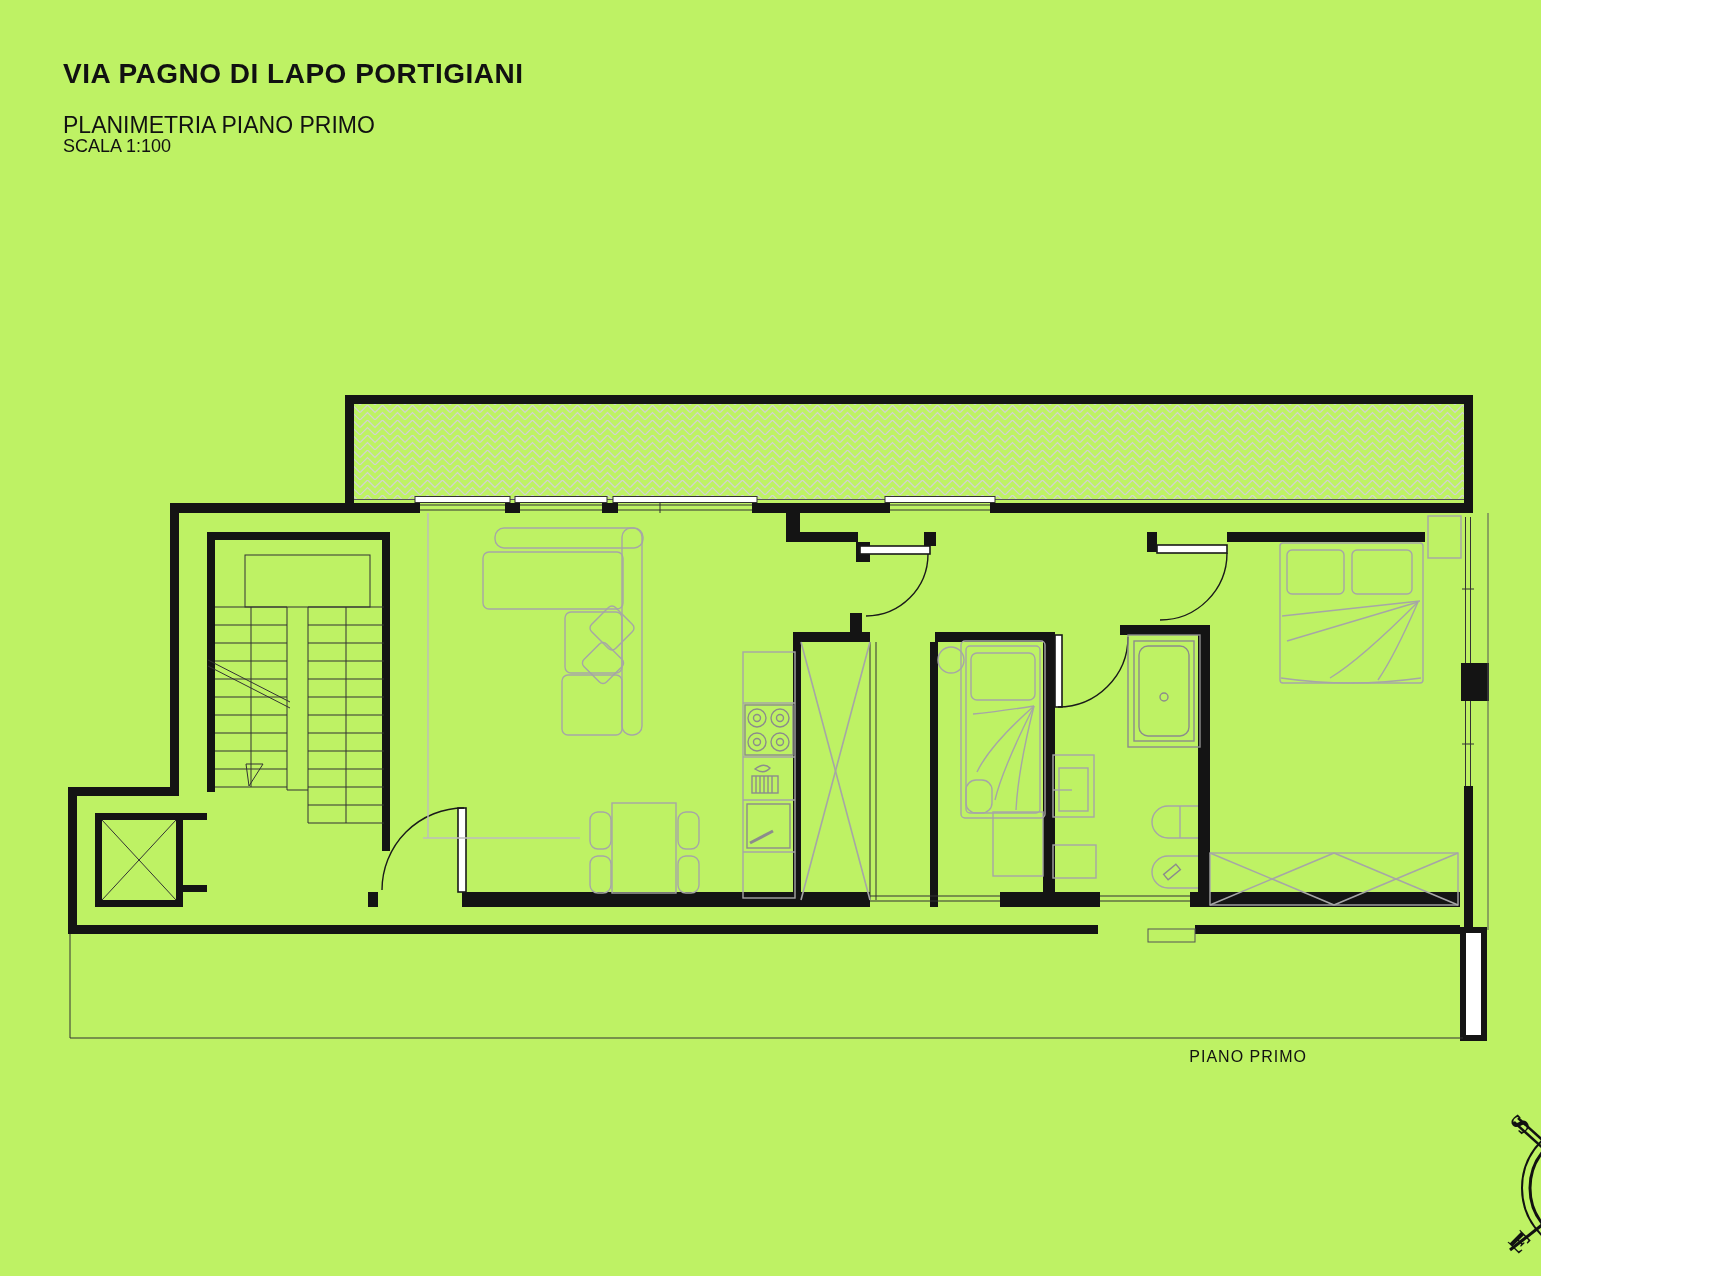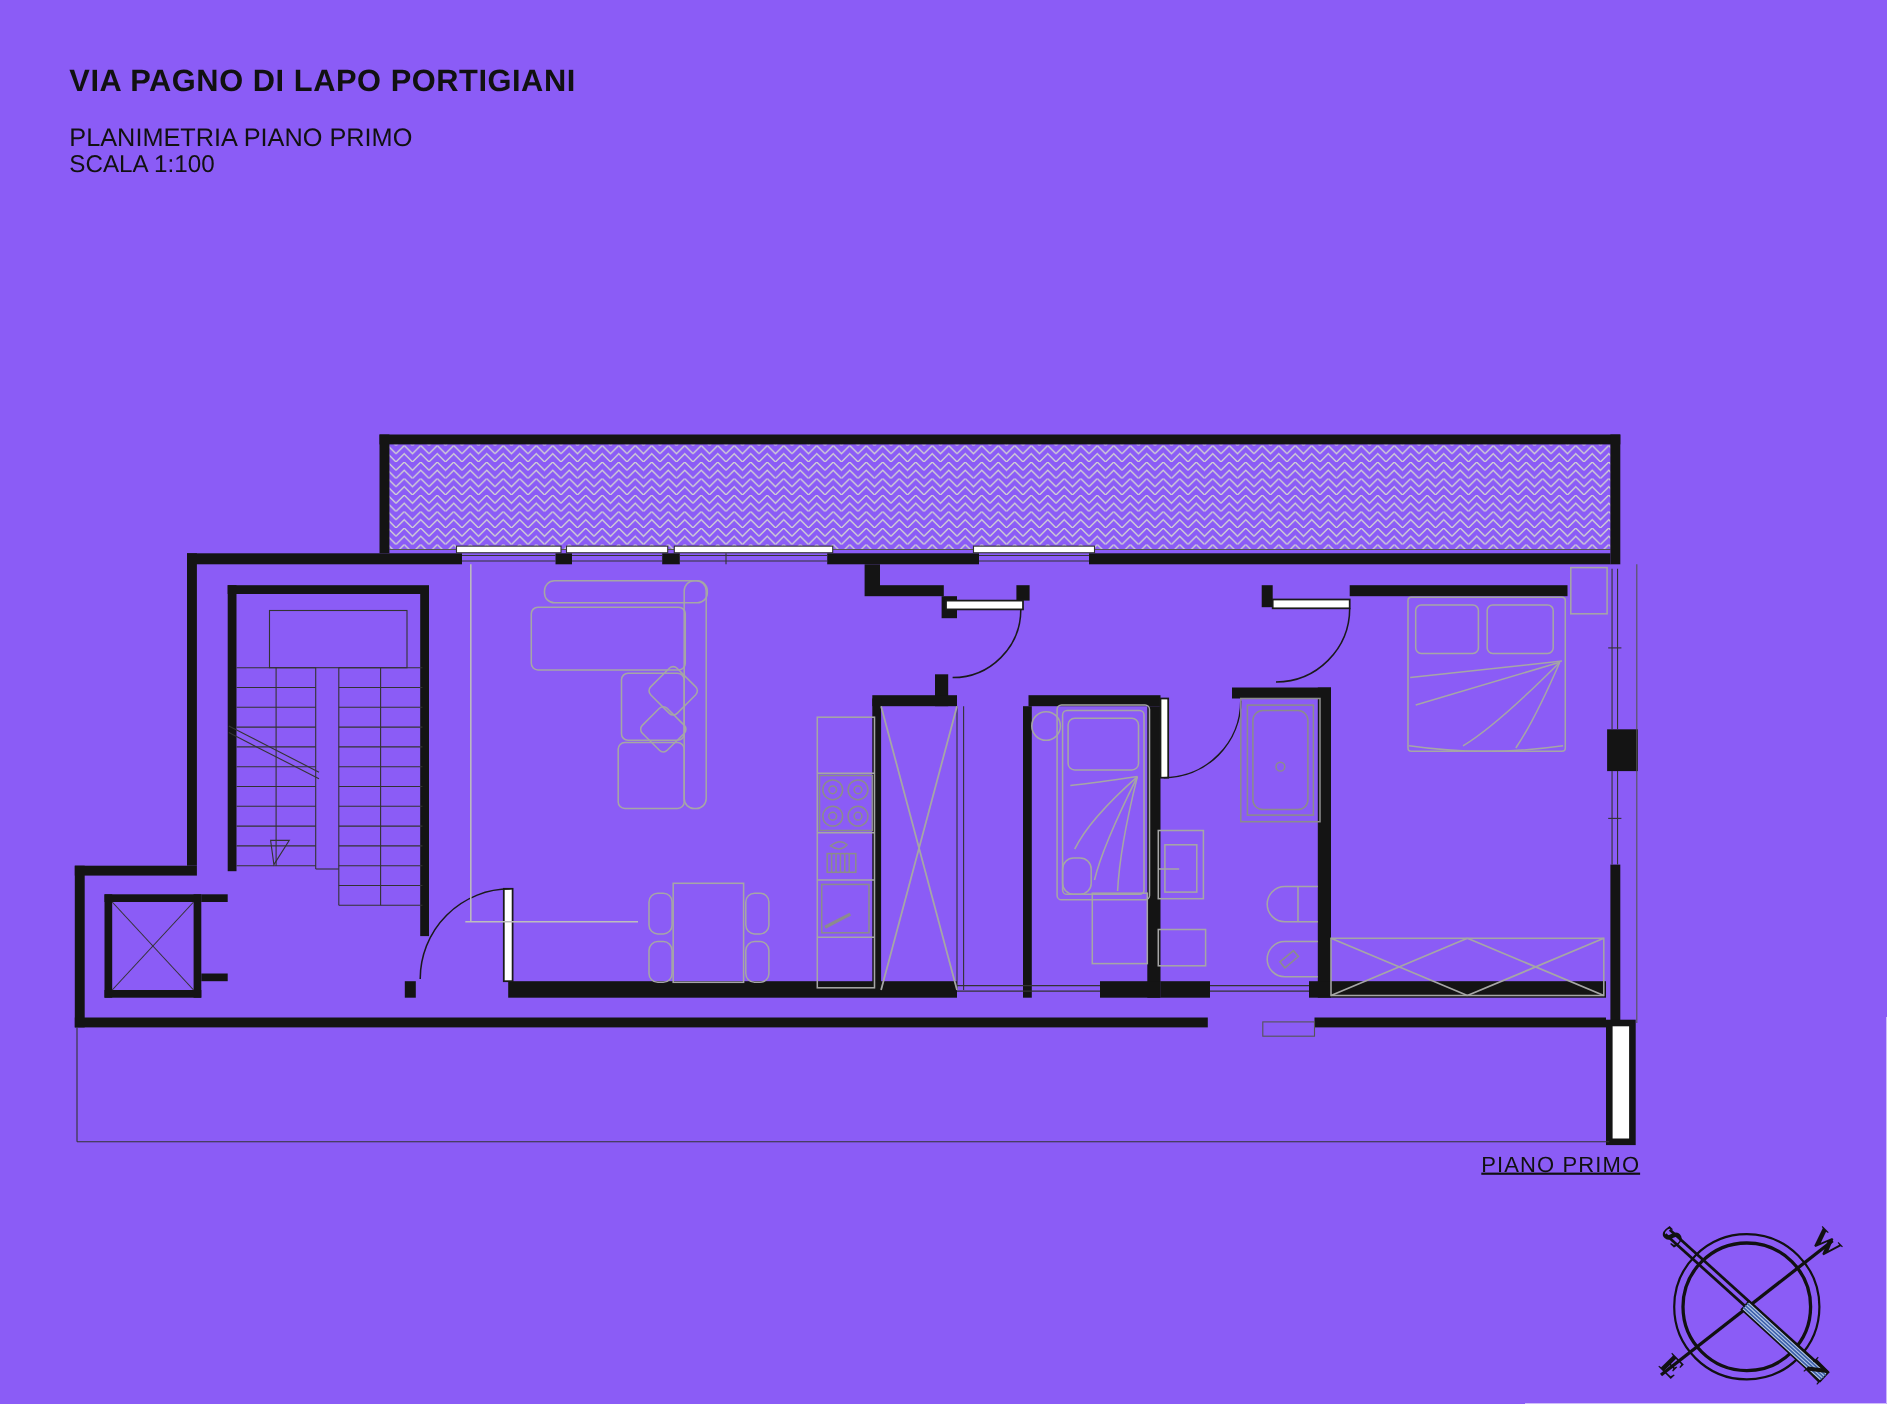--- a/index.html
+++ b/index.html
@@ -1,22 +1,22 @@
 <!DOCTYPE html>
 <html><head>
 <meta charset="utf-8">
 <style>
   html,body{margin:0;padding:0;background:#ffffff;}
-  #canvas{position:relative;width:1715px;height:1276px;background:#8b5cf6;overflow:hidden;
+  #canvas{position:relative;width:1541px;height:1276px;background:#bef264;overflow:hidden;
           font-family:"Liberation Sans", sans-serif;color:#111;}
   .hdr{position:absolute;left:63px;white-space:nowrap;}
   #title{top:58px;font-size:28px;font-weight:bold;letter-spacing:.5px;}
   #subtitle{top:100px;font-size:23px;margin-top:12px;}
-  #scale{top:136px;font-size:22px;}
-  #floor-label{position:absolute;top:1048px;right:224px;font-size:20px;letter-spacing:1px;text-decoration:underline;}
+  #scale{top:136px;font-size:18px;}
+  #floor-label{position:absolute;top:1048px;right:234px;font-size:16px;letter-spacing:1px;}
   svg{position:absolute;left:0;top:0;}
   .wall{fill:#141414;stroke:none;}
   .thin{stroke:#333;stroke-width:1;fill:none;}
   .thin2{stroke:#555;stroke-width:1;fill:none;}
   .furn{stroke:#a6a6a6;stroke-width:1.4;fill:none;}
   .furnD{stroke:#8c8c8c;stroke-width:1.4;fill:none;}
   .door{stroke:#1a1a1a;stroke-width:1.4;fill:none;}
   .leaf{fill:#ffffff;stroke:#1a1a1a;stroke-width:1.6;}
   .grayline{stroke:#bdbdbd;stroke-width:1.4;fill:none;}
   .compass-letter{font-family:"Liberation Serif", serif;font-weight:bold;font-size:27px;fill:#111;}

